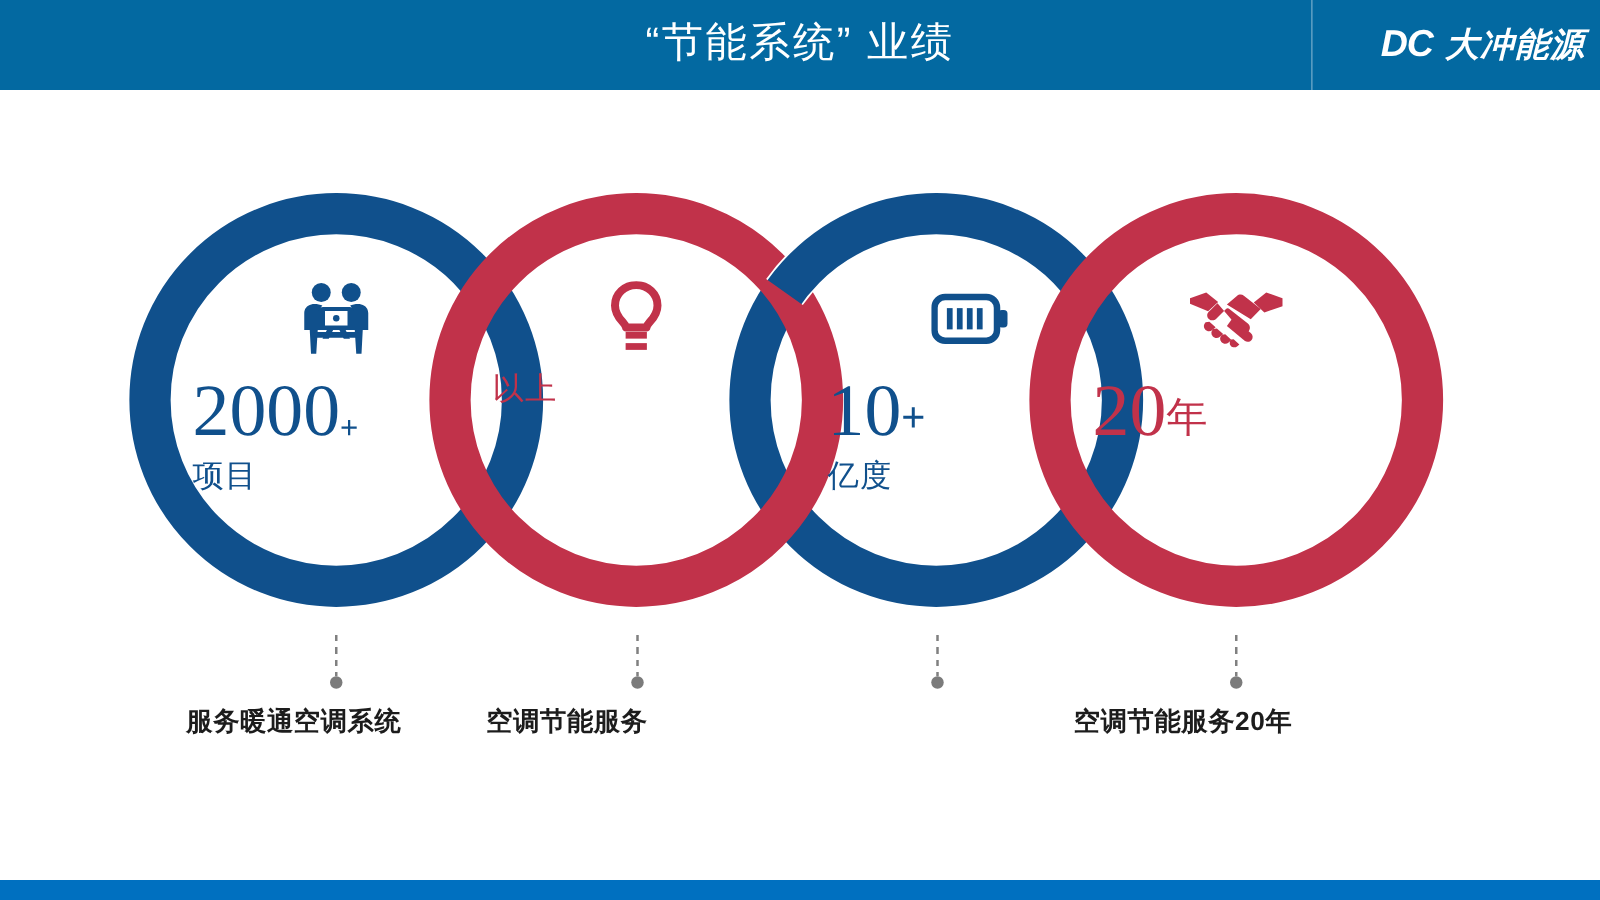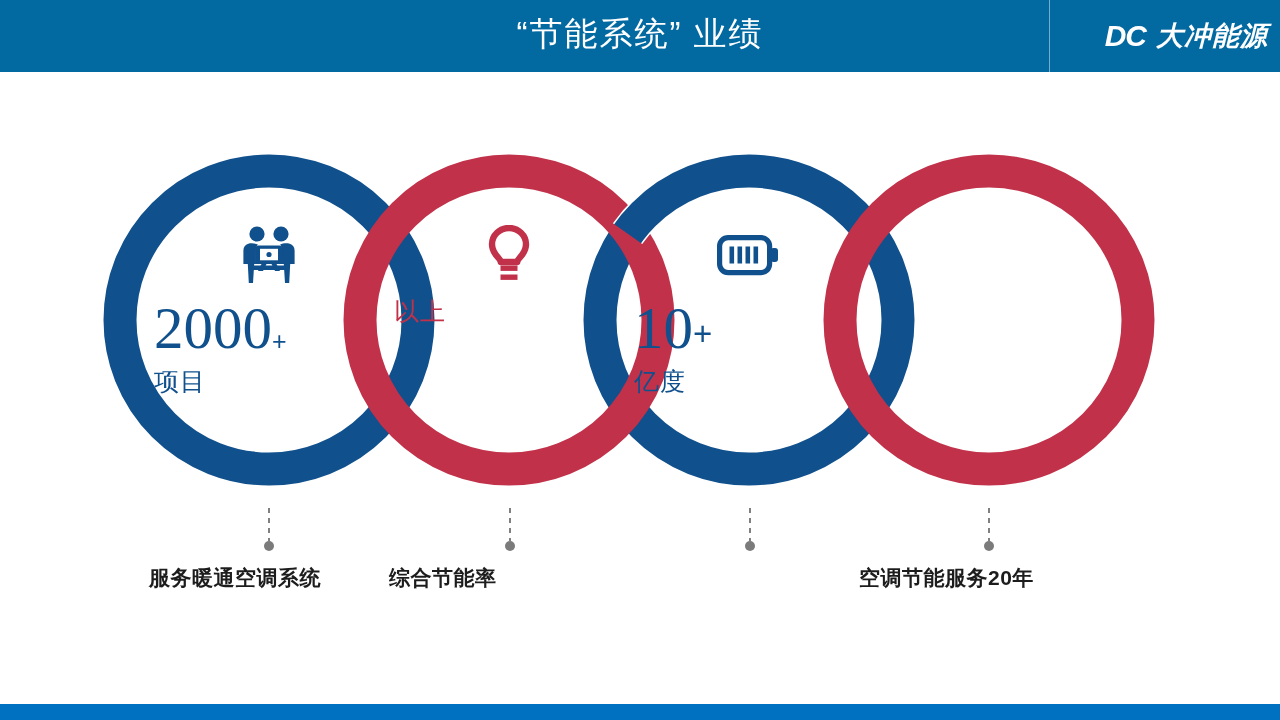--- a/index.html
+++ b/index.html
@@ -215,54 +215,73 @@
     <div class="circle-icon">
       <svg width="52" height="60" viewBox="0 0 52 60" fill="none" aria-hidden="true">
         <path d="M26 3C16.6 3 9 10.3 9 19.3c0 5.9 3.3 10.2 6.2 13.3 1.6 1.7 2.4 3 2.6 4.4h16.4c0.2-1.4 1-2.7 2.6-4.4 2.9-3.1 6.2-7.4 6.2-13.3C43 10.3 35.4 3 26 3z" stroke="#c1324a" stroke-width="6.4" stroke-linejoin="round"></path>
         <rect x="17.5" y="40.5" width="17" height="5.4" fill="#c1324a"></rect>
         <rect x="17.5" y="49.5" width="17" height="5.4" fill="#c1324a"></rect>
       </svg>
     </div>
     <div class="stat-sub red-text">以上</div>
   </div>
 
-  <div class="circle-content" style="left:634px; top:221px;">
+  <div class="circle-content" style="left:662px; top:221px;">
     <div class="circle-icon">
       <svg width="64" height="60" viewBox="0 0 64 44" aria-hidden="true">
         <rect x="2.6" y="4.6" width="50" height="35" rx="8.5" fill="none" stroke="#10508c" stroke-width="5.2"></rect>
         <rect x="53.5" y="15" width="7.5" height="14" rx="3" fill="#10508c"></rect>
         <rect x="12.5" y="13.5" width="4.6" height="17" fill="#10508c"></rect>
         <rect x="20.5" y="13.5" width="4.6" height="17" fill="#10508c"></rect>
         <rect x="28.5" y="13.5" width="4.6" height="17" fill="#10508c"></rect>
         <rect x="36.5" y="13.5" width="4.6" height="17" fill="#10508c"></rect>
       </svg>
     </div>
     <div class="stat-line blue-text">
       <span class="stat-num">10</span><span class="stat-suffix-mid">+</span>
     </div>
     <div class="stat-sub blue-text">亿度</div>
   </div>
 
+  <div class="circle-content" style="left:874px; top:221px;">
+    <div class="circle-icon">
+      <svg width="78" height="60" viewBox="0 0 78 52" fill="#c1324a" aria-hidden="true">
+        <path d="M2 9.5l13-4.5 9.5 7.5-8 7.5L2 14z"></path>
+        <path d="M76 9.5l-13-4.5-10 8 8.5 8 14.5-5z"></path>
+        <path d="M24 13.5c-2.4 2.3-5.6 5.3-7.2 7-1.6 1.8-1.3 4.3 0.5 5.8 1.7 1.4 4.2 1.2 5.7-0.4l7.6-7.6c0.8-0.8 2-0.9 2.9-0.2l14.8 11.7c1.8 1.4 2.2 3.9 0.9 5.7-1.3 1.8-3.9 2.2-5.7 0.9"></path>
+        <path d="M31.5 14.5l8-6.8c1.6-1.4 3.9-1.5 5.6-0.2l13.5 10.6 -8 8.2z"></path>
+        <path d="M14.5 28.8c-1.7 1.5-1.9 4.1-0.4 5.8 1.5 1.7 4.1 1.9 5.8 0.4l2.6-2.3-5-4.3z"></path>
+        <path d="M20.5 34.2c-1.7 1.5-1.9 4.1-0.4 5.8 1.5 1.7 4.1 1.9 5.8 0.4l2.6-2.3-5-4.3z"></path>
+        <path d="M27.5 38.8c-1.7 1.5-1.9 4.1-0.4 5.8 1.5 1.7 4.1 1.9 5.8 0.4l2.3-2-5-4.6z"></path>
+        <path d="M35 42.5c-1.5 1.4-1.7 3.7-0.3 5.2 1.4 1.5 3.7 1.6 5.2 0.2l1.6-1.4-4.6-4.2z"></path>
+        <path d="M36 25.5l14.6 11.8c1.7 1.4 2 3.9 0.7 5.6-1.4 1.7-3.9 2-5.6 0.6L31.5 31.8z"></path>
+      </svg>
+    </div>
+    <div class="stat-line red-text">
+      <span class="stat-num">20</span><span class="stat-suffix-mid">年</span>
+    </div>
+    <div class="stat-sub red-text"></div>
+  </div>
 
   <div class="connector" style="left:262px; top:508px;">
     <div class="dash"></div>
     <div class="dot"></div>
   </div>
   <div class="connector" style="left:503px; top:508px;">
     <div class="dash"></div>
     <div class="dot"></div>
   </div>
   <div class="connector" style="left:743px; top:508px;">
     <div class="dash"></div>
     <div class="dot"></div>
   </div>
   <div class="connector" style="left:982px; top:508px;">
     <div class="dash"></div>
     <div class="dot"></div>
   </div>
 
   <div class="caption" style="left:149px; top:567px; width:240px;">服务暖通空调系统</div>
-  <div class="caption" style="left:389px; top:567px; width:240px;">综合节能率</div>
+  <div class="caption" style="left:389px; top:567px; width:240px;">空调节能服务</div>
   <div class="caption" style="left:859px; top:567px; width:240px;">空调节能服务20年</div>
 
   <div id="footer"></div>
 
 </div>
 
 </body></html>

